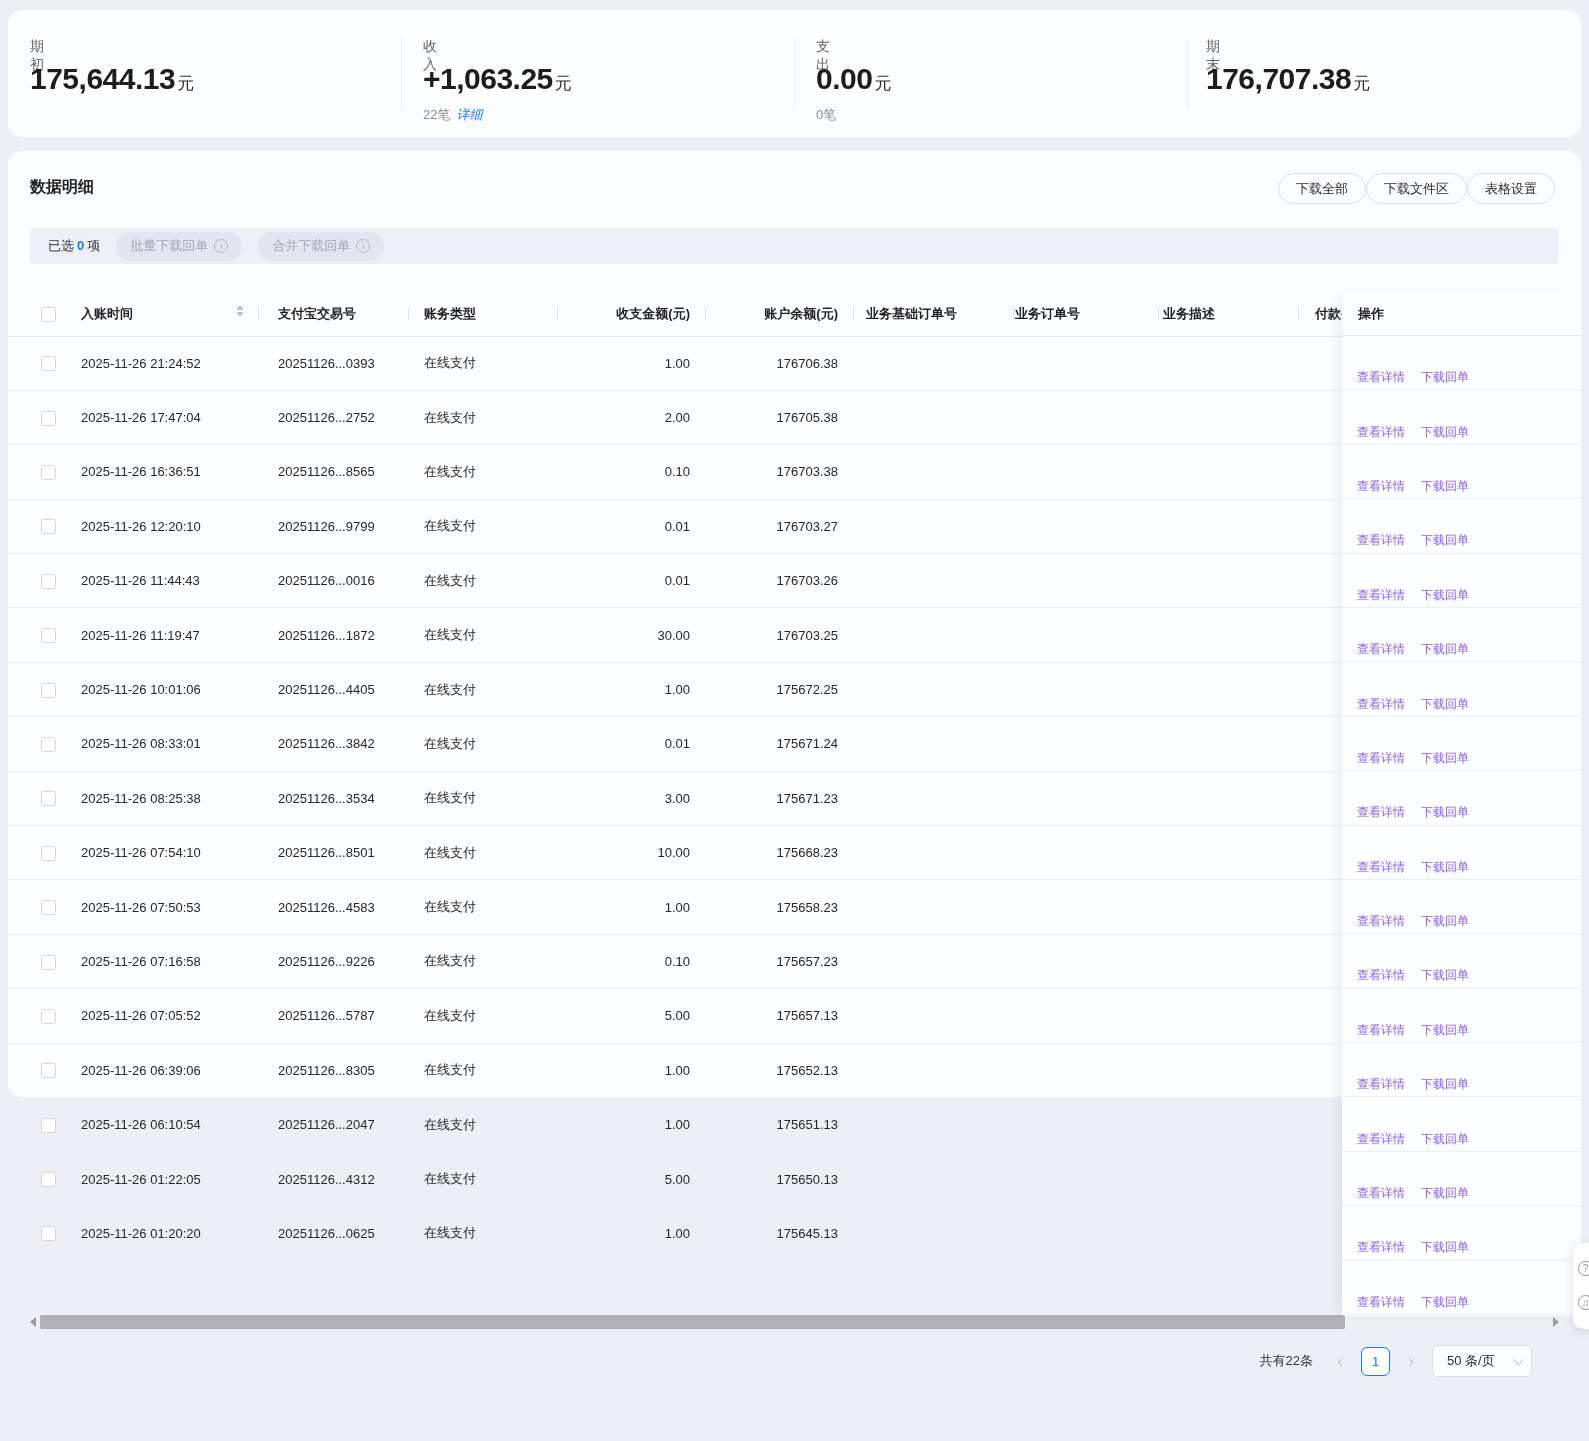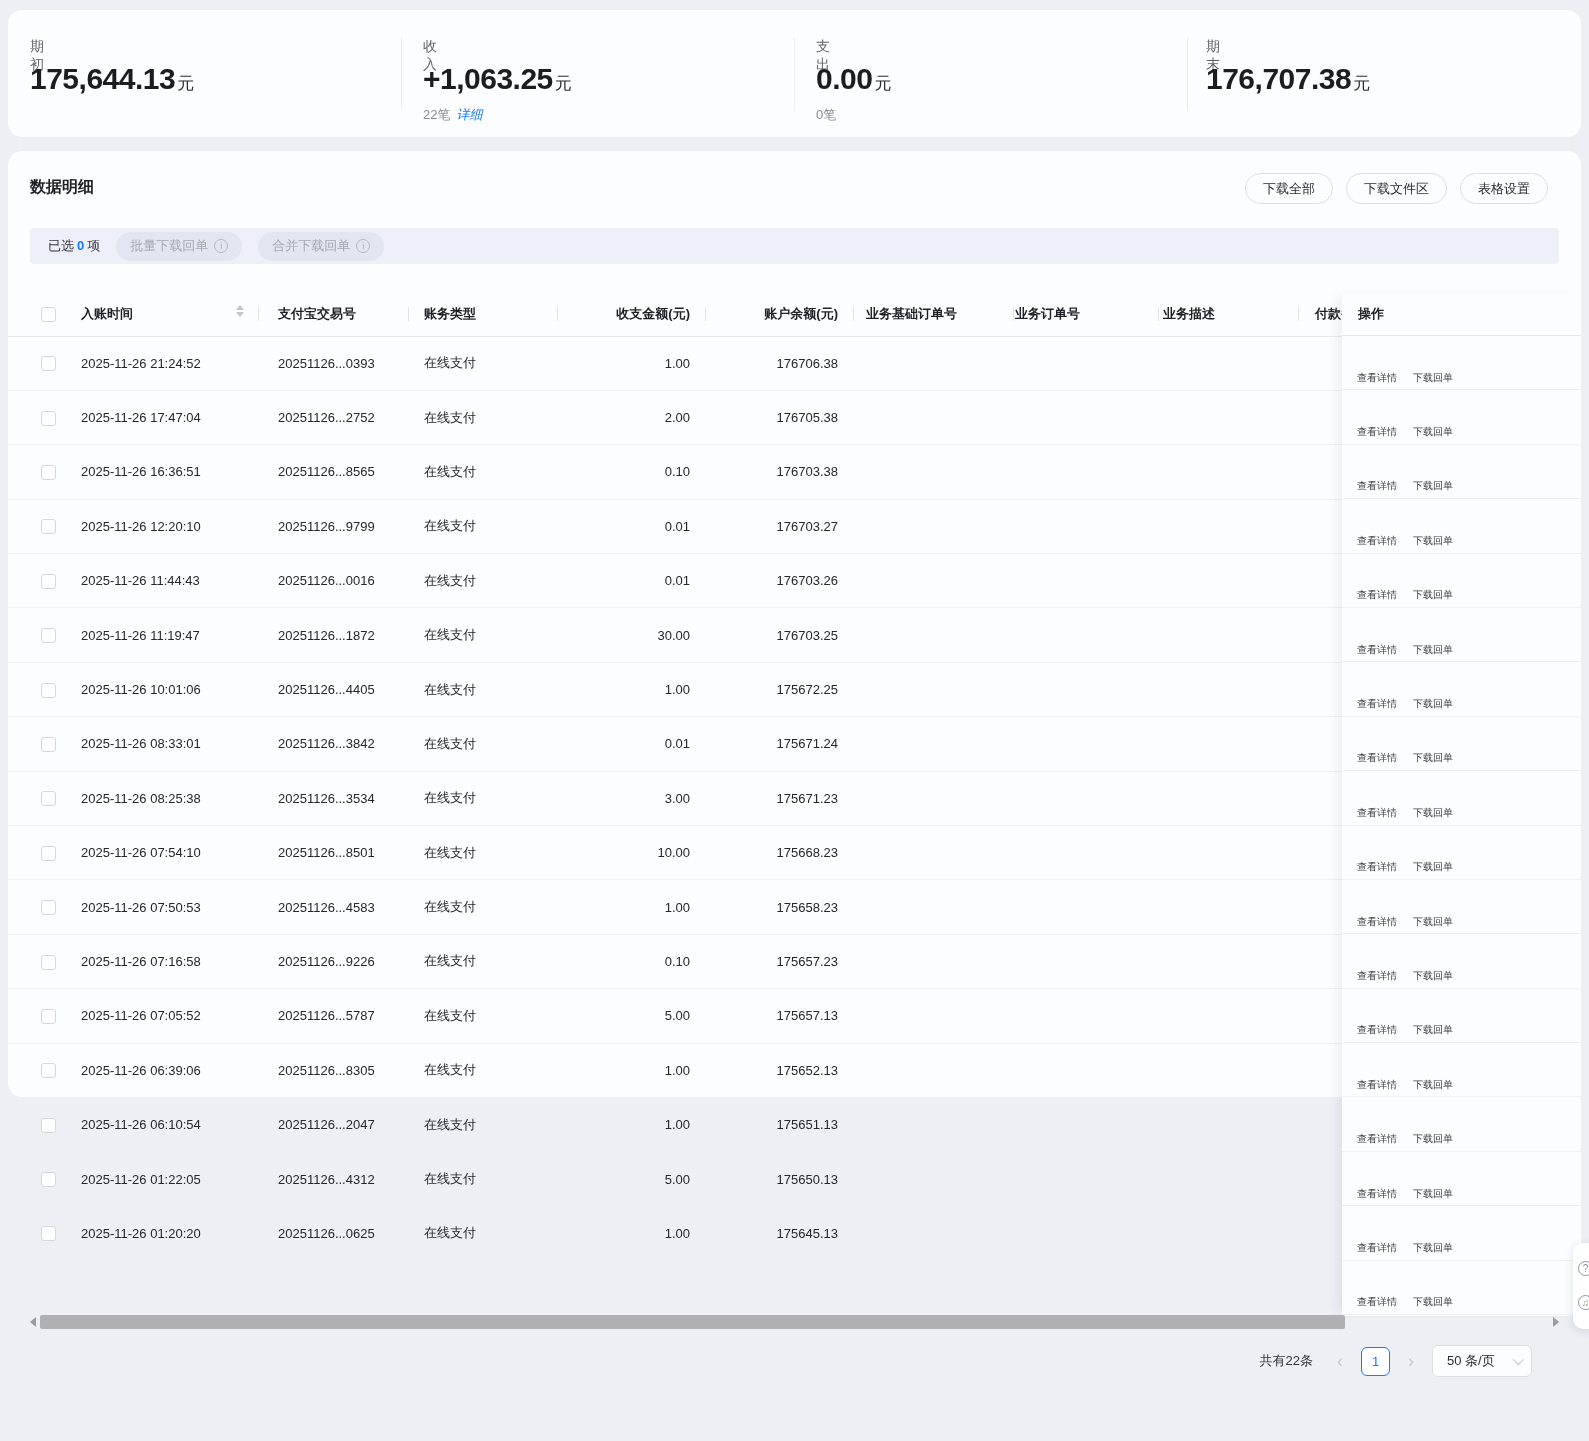--- a/index.html
+++ b/index.html
@@ -19,21 +19,21 @@
   .sum-divider { position:absolute; top:28px; width:1px; height:72px; background:#ececf2; }
   .sum-label { position:absolute; top:28px; font-size:14px; color:#5f5f66; }
   .sum-value { position:absolute; top:52px; font-size:30px; font-weight:700; color:#1c1c21; letter-spacing:-0.5px; white-space:nowrap; }
   .sum-unit { font-size:17px; font-weight:400; color:#2a2a30; margin-left:2px; }
   .sum-sub { position:absolute; top:96px; font-size:13px; color:#8c8c92; white-space:nowrap; }
   .sum-sub a { color:#1677ff; text-decoration:none; margin-left:6px; cursor:pointer;font-style:italic; }
 
   
   #main { left:8px; top:151px; width:1573px; height:946px; }
   .section-title { position:absolute; left:22px; top:26px; font-size:16px; font-weight:700; color:#1f1f26; }
-  .toolbar { position:absolute; right:33px; top:22px; display:flex; gap:13px; }
+  .toolbar { position:absolute; right:26px; top:22px; display:flex; }
   .pill-btn {
     height:31px; padding:0 17px; border:1px solid #dcdee3; border-radius:16px;
     background:#fcfdff; font-size:13px; color:#2a2a30; display:flex; align-items:center; cursor:pointer;
     font-family:inherit;
   }
 
   
   .sel-bar {
     position:absolute; left:22px; top:77px; width:1529px; height:36px;
     background:#edf0f9; border-radius:4px; display:flex; align-items:center; padding-left:18px;
@@ -76,21 +76,21 @@
   .sorter .up { border-bottom:5px solid #c3c3c9; }
   .sorter .down { border-top:5px solid #c3c3c9; }
 
   
   .sticky-col {
     position:absolute; left:1334px; top:141px; width:239px; height:1024px;
     background:#fcfdff; box-shadow:-9px 0 10px -4px rgba(40,50,70,0.07);
   }
   .sticky-head { height:44px; line-height:44px; padding-left:16px; font-size:13px; font-weight:700; color:#1f1f26; border-bottom:1px solid #e8e8ec; }
   .srow { height:54.4px; display:flex; align-items:center; padding-left:15px; gap:16px; border-bottom:1px solid #f0f0f3; }
-  .srow a { font-size:10px; color:#404040; text-decoration:none; cursor:pointer; white-space:nowrap;margin-top:30px; }
+  .srow a { font-size:12px; color:#8b5cf6; text-decoration:none; cursor:pointer; white-space:nowrap;margin-top:30px; }
 
   
   .hscroll { position:absolute; left:0; top:1164px; width:1573px; height:15px; }
   .hs-arrow { position:absolute; top:2px; width:0; height:0; border-top:5px solid transparent; border-bottom:5px solid transparent; }
   .hs-left  { left:22px; border-right:6px solid #9a9aa0; }
   .hs-right { right:22px; border-left:6px solid #9a9aa0; }
   .hs-thumb { position:absolute; left:32px; top:0; width:1305px; height:14px; background:#b0b0b3; border-radius:2px; cursor:grab; }
 
   
   .pager { position:absolute; right:49px; top:1194px; height:32px; display:flex; align-items:center; gap:15px; }

